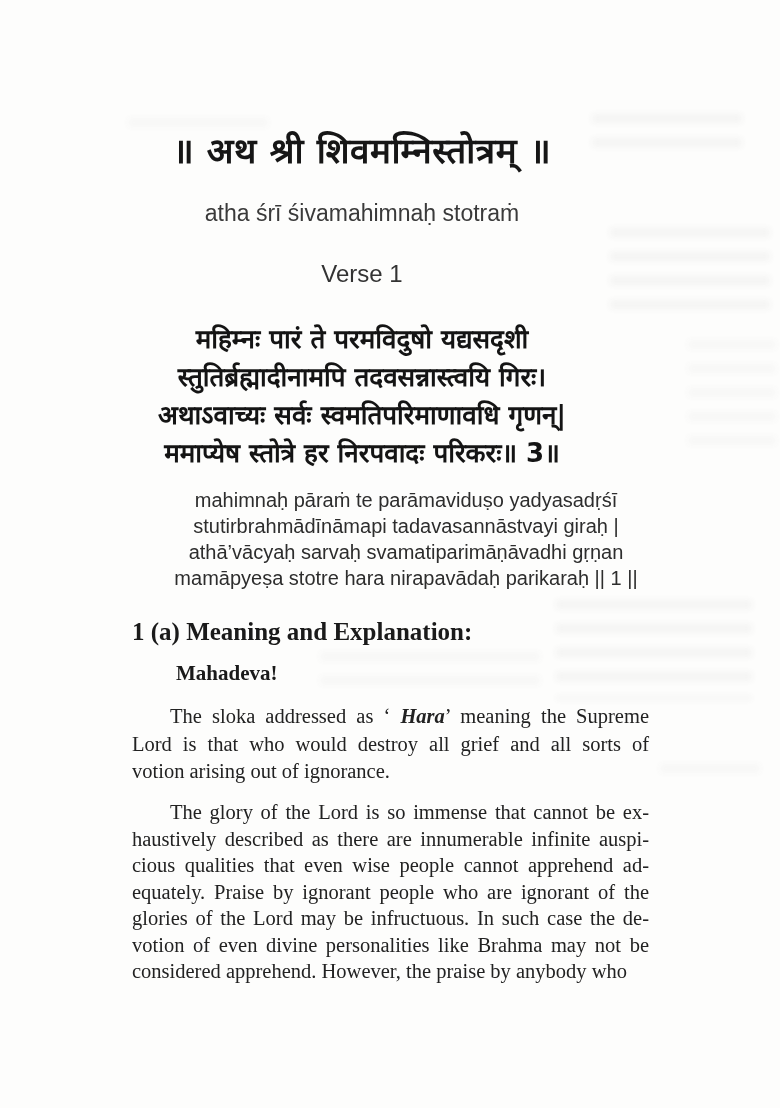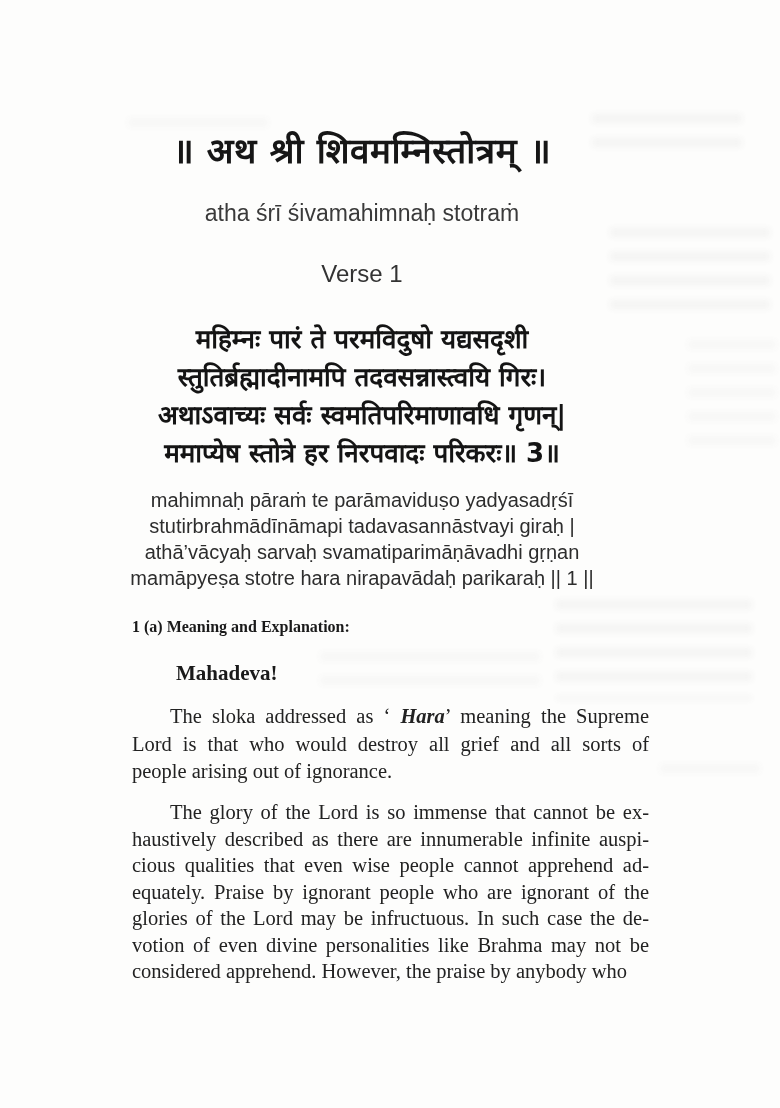--- a/index.html
+++ b/index.html
@@ -47,29 +47,30 @@
     font-size:26px;
     color:#141414;
     line-height:38px;
   }
   .translit-verse{
     top:487px;
     font-family:"Liberation Sans", sans-serif;
     font-size:20px;
     color:#2d2d2d;
     line-height:26px;
+    padding-left:44px;
   }
   .centered .line{text-align:center;}
 
   
   .col{left:132px;width:517px;}
   .section-heading{
     top:618px;
     font-weight:700;
-    font-size:16px;
+    font-size:25px;
     color:#1a1a1a;
   }
   .salutation{
     top:661px;
     font-weight:700;
     font-size:21px;
     color:#1a1a1a;
     margin-left:44px;
   }
   .para{font-size:20.5px;line-height:27px;color:#222;}
@@ -131,21 +132,21 @@
       <div class="line last">mamāpyeṣa stotre hara nirapavādaḥ parikaraḥ || 1 ||</div>
     </div>
 
   <div class="content-block col section-heading">1 (a) Meaning and Explanation:</div>
 
   <div class="content-block col salutation">Mahadeva!</div>
 
   <div class="content-block col para para-1 justified">
     <div class="line first"><span>The sloka addressed as ‘ </span><span class="hara">Hara</span><span>’ meaning the Supreme</span></div>
     <div class="line">Lord is that who would destroy all grief and all sorts of</div>
-    <div class="line last">people arising out of ignorance.</div>
+    <div class="line last">votion arising out of ignorance.</div>
   </div>
 
   <div class="content-block col para para-2 justified">
       <div class="line first">The glory of the Lord is so immense that cannot be ex-</div>
       <div class="line">haustively described as there are innumerable infinite auspi-</div>
       <div class="line">cious qualities that even wise people cannot apprehend ad-</div>
       <div class="line">equately. Praise by ignorant people who are ignorant of the</div>
       <div class="line">glories of the Lord may be infructuous. In such case the de-</div>
       <div class="line">votion of even divine personalities like Brahma may not be</div>
       <div class="line last">considered apprehend. However, the praise by anybody who</div>

